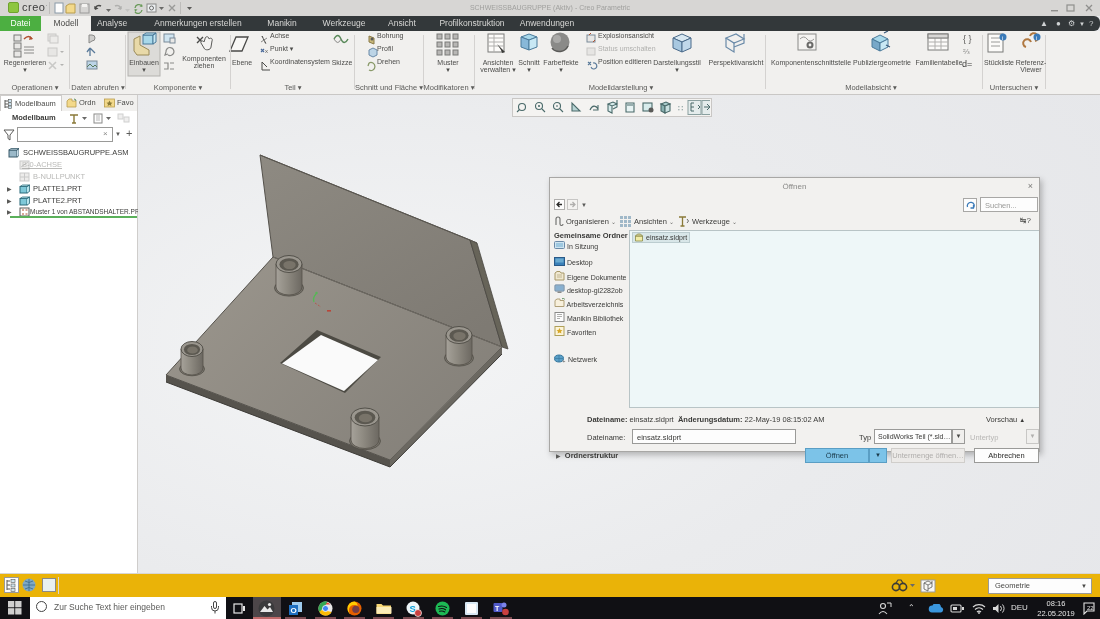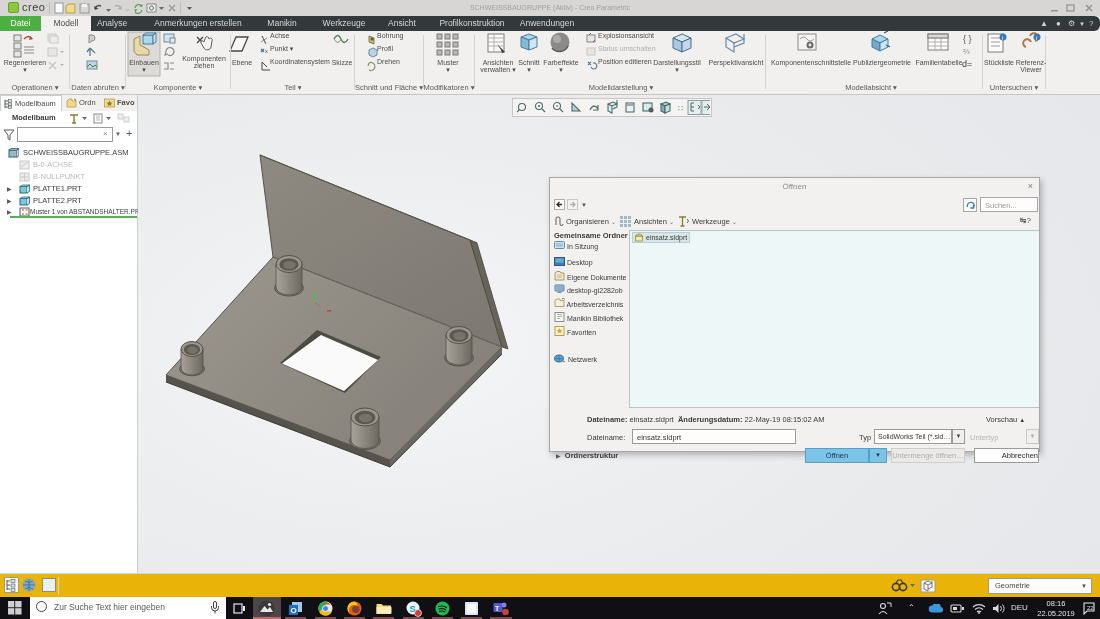--- a/index.html
+++ b/index.html
@@ -288,21 +288,21 @@
           <path d="M1 3 l2 -2 h3 v2 h4 v6 h-9 z" fill="#f3d98a" stroke="#b99d4e" stroke-width="0.8"></path>
           <path d="M8 1 q2 0 2 2" fill="none" stroke="#5a8a5a"></path>
         </svg>
       <span style="margin-left:15px;">Ordn</span>
     </div>
     <div class="lptab" style="left:102px;width:36px;">
       <svg style="position:absolute;left:2px;top:3px;" width="11" height="10" viewBox="0 0 11 10">
           <rect x="0.5" y="1" width="10" height="8" fill="#f3d98a" stroke="#b99d4e" stroke-width="0.8"></rect>
           <path d="M5.5 2.5 l1 2 2 .2 -1.5 1.4 .4 2 -1.9 -1 -1.9 1 .4 -2 -1.5 -1.4 2 -.2 z" fill="#8a7a38"></path>
         </svg>
-      <span style="margin-left:15px;font-weight:bold;">Favo</span>
+      <span style="margin-left:15px;">Favo</span>
     </div>
   </div>
   <div id="lp-head">
     <span style="position:absolute;left:12px;top:2px;font-size:7.5px;font-weight:bold;color:#3a3a38;">Modellbaum</span>
     <svg style="position:absolute;left:68px;top:2px;" width="66" height="11" viewBox="0 0 66 11">
       <path d="M2 2 h8 M6 2 v8 M4 10 h4" stroke="#8a7a38" stroke-width="1.4" fill="none"></path>
       <path d="M14 4 l2.5 3 2.5 -3 z" fill="#6a6a68"></path>
       <rect x="26" y="1" width="8" height="9" fill="#fdfdfd" stroke="#8a8a88"></rect>
         <path d="M28 3 h4 M28 5 h4 M28 7 h4" stroke="#9a9a98" stroke-width="0.7"></path>
       <path d="M38 4 l2.5 3 2.5 -3 z" fill="#6a6a68"></path>
@@ -327,21 +327,21 @@
           <rect x="1" y="2" width="8" height="7" fill="#9ab8c8" stroke="#3a5a6a"></rect>
           <path d="M1 2 l2 -1.5 8 0 -2 1.5 z M9 9 l2 -1.5 0 -7 -2 1.5" fill="#c8dce8" stroke="#3a5a6a" stroke-width="0.8"></path>
         </svg>
       <span style="margin-left:23px;">SCHWEISSBAUGRUPPE.ASM</span>
     </div>
     <div class="trow" style="top:15px;">
       <svg style="position:absolute;left:19px;top:1px;opacity:0.45;" width="11" height="10" viewBox="0 0 11 10">
           <rect x="1" y="1" width="9" height="8" fill="#d8d7d5" stroke="#8a8a88"></rect>
           <path d="M2 7 l7 -5" stroke="#8a8a88"></path>
         </svg>
-      <span class="muted" style="margin-left:33px;">B-0-ACHSE</span>
+      <span class="muted" style="margin-left:22px;text-decoration:underline;">B-0-ACHSE</span>
     </div>
     <div class="trow" style="top:27px;">
       <svg style="position:absolute;left:19px;top:1px;opacity:0.45;" width="11" height="10" viewBox="0 0 11 10">
           <rect x="1" y="1" width="9" height="8" fill="#d8d7d5" stroke="#8a8a88"></rect>
           <path d="M1 5 h9 M5.5 1 v8" stroke="#8a8a88"></path>
         </svg>
       <span class="muted" style="margin-left:33px;">B-NULLPUNKT</span>
     </div>
     <div class="trow" style="top:39px;">
       <span style="position:absolute;left:7px;top:0;font-size:6px;color:#5a5a58;">▶</span>
@@ -570,21 +570,21 @@
     <span class="dtxt" style="left:3px;top:3px;font-size:7px;">SolidWorks Teil (*.sld…</span>
   </div>
   <div class="d" style="left:402px;top:251px;width:13px;height:15px;background:#f0efed;border:1px solid #9a9a98;text-align:center;font-size:6px;color:#4a4a48;line-height:13px;">▼</div>
   <span class="dtxt" style="left:420px;top:255px;color:#b8b7b5;">Untertyp</span>
   <div class="d" style="left:476px;top:251px;width:13px;height:15px;background:#f0efed;border:1px solid #c8c7c5;text-align:center;font-size:6px;color:#b0afad;line-height:13px;">▼</div>
 
   <span class="dtxt" style="left:6px;top:273px;"><span style="font-size:6px;color:#5a5a58;">▶</span>&nbsp; <b>Ordnerstruktur</b></span>
   <div class="d" style="left:255px;top:270px;width:64px;height:15px;background:#7cc3e8;border:1px solid #5a9ec4;text-align:center;font-size:7.5px;color:#1a3a4a;line-height:14px;">Öffnen</div>
   <div class="d" style="left:319px;top:270px;width:18px;height:15px;background:#7cc3e8;border:1px solid #5a9ec4;border-left:1px solid #5a9ec4;text-align:center;font-size:6px;color:#1a3a4a;line-height:13px;">▼</div>
   <div class="d" style="left:341px;top:270px;width:74px;height:15px;background:#eceae8;border:1px solid #d0cecb;text-align:center;font-size:7.5px;color:#b0aeac;line-height:14px;">Untermenge öffnen…</div>
-  <div class="d" style="left:424px;top:270px;width:65px;height:15px;background:#fdfdfd;border:1px solid #9a9a98;text-align:right;font-size:7.5px;color:#2a2a28;line-height:14px;">Abbrechen</div>
+  <div class="d" style="left:424px;top:270px;width:65px;height:15px;background:#fdfdfd;border:1px solid #9a9a98;text-align:center;font-size:7.5px;color:#2a2a28;line-height:14px;">Abbrechen</div>
 </div>
 <div class="abs" id="statusbar">
   <svg style="position:absolute;left:4px;top:3px;" width="52" height="17" viewBox="0 0 52 17">
     <rect x="0.5" y="0.5" width="14" height="15" fill="#fdfdfd" stroke="#9a9a98"></rect>
     <path d="M3 3 v10 M3 4 h3 M3 8 h3 M3 12 h3" stroke="#5a5a58" fill="none"></path>
     <rect x="7" y="2.5" width="4" height="3" fill="#cfe4f0" stroke="#5a5a58" stroke-width="0.6"></rect>
     <rect x="7" y="7" width="4" height="3" fill="#cfe4f0" stroke="#5a5a58" stroke-width="0.6"></rect>
     <rect x="7" y="11.5" width="4" height="3" fill="#cfe4f0" stroke="#5a5a58" stroke-width="0.6"></rect>
     <circle cx="25" cy="8" r="6.5" fill="#7fa8c4"></circle>
       <path d="M19 8 h12 M25 2 v12 M21 4 q4 3 8 0 M21 12 q4 -3 8 0" stroke="#3a6a8a" fill="none" stroke-width="0.8"></path>

